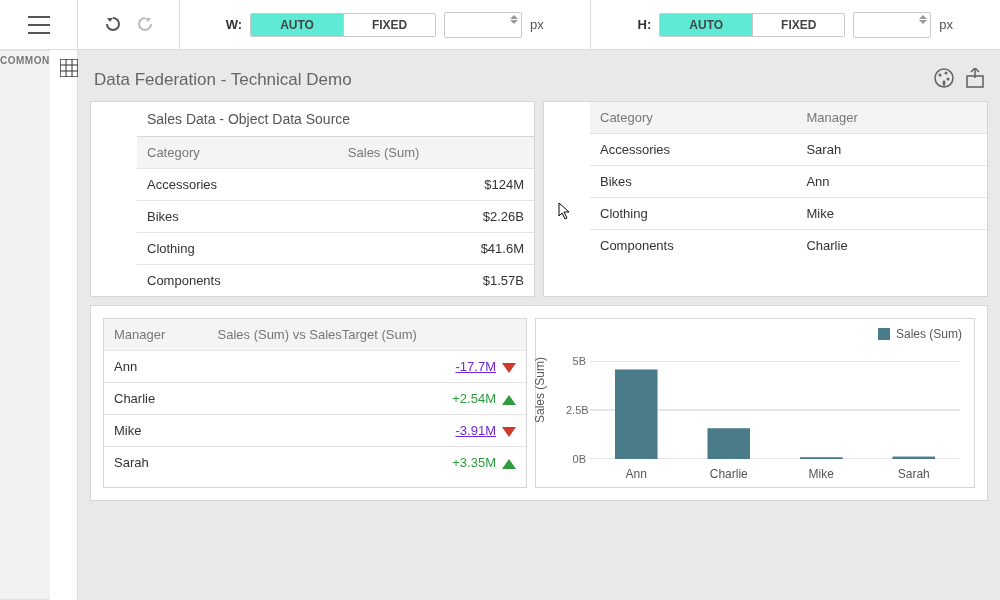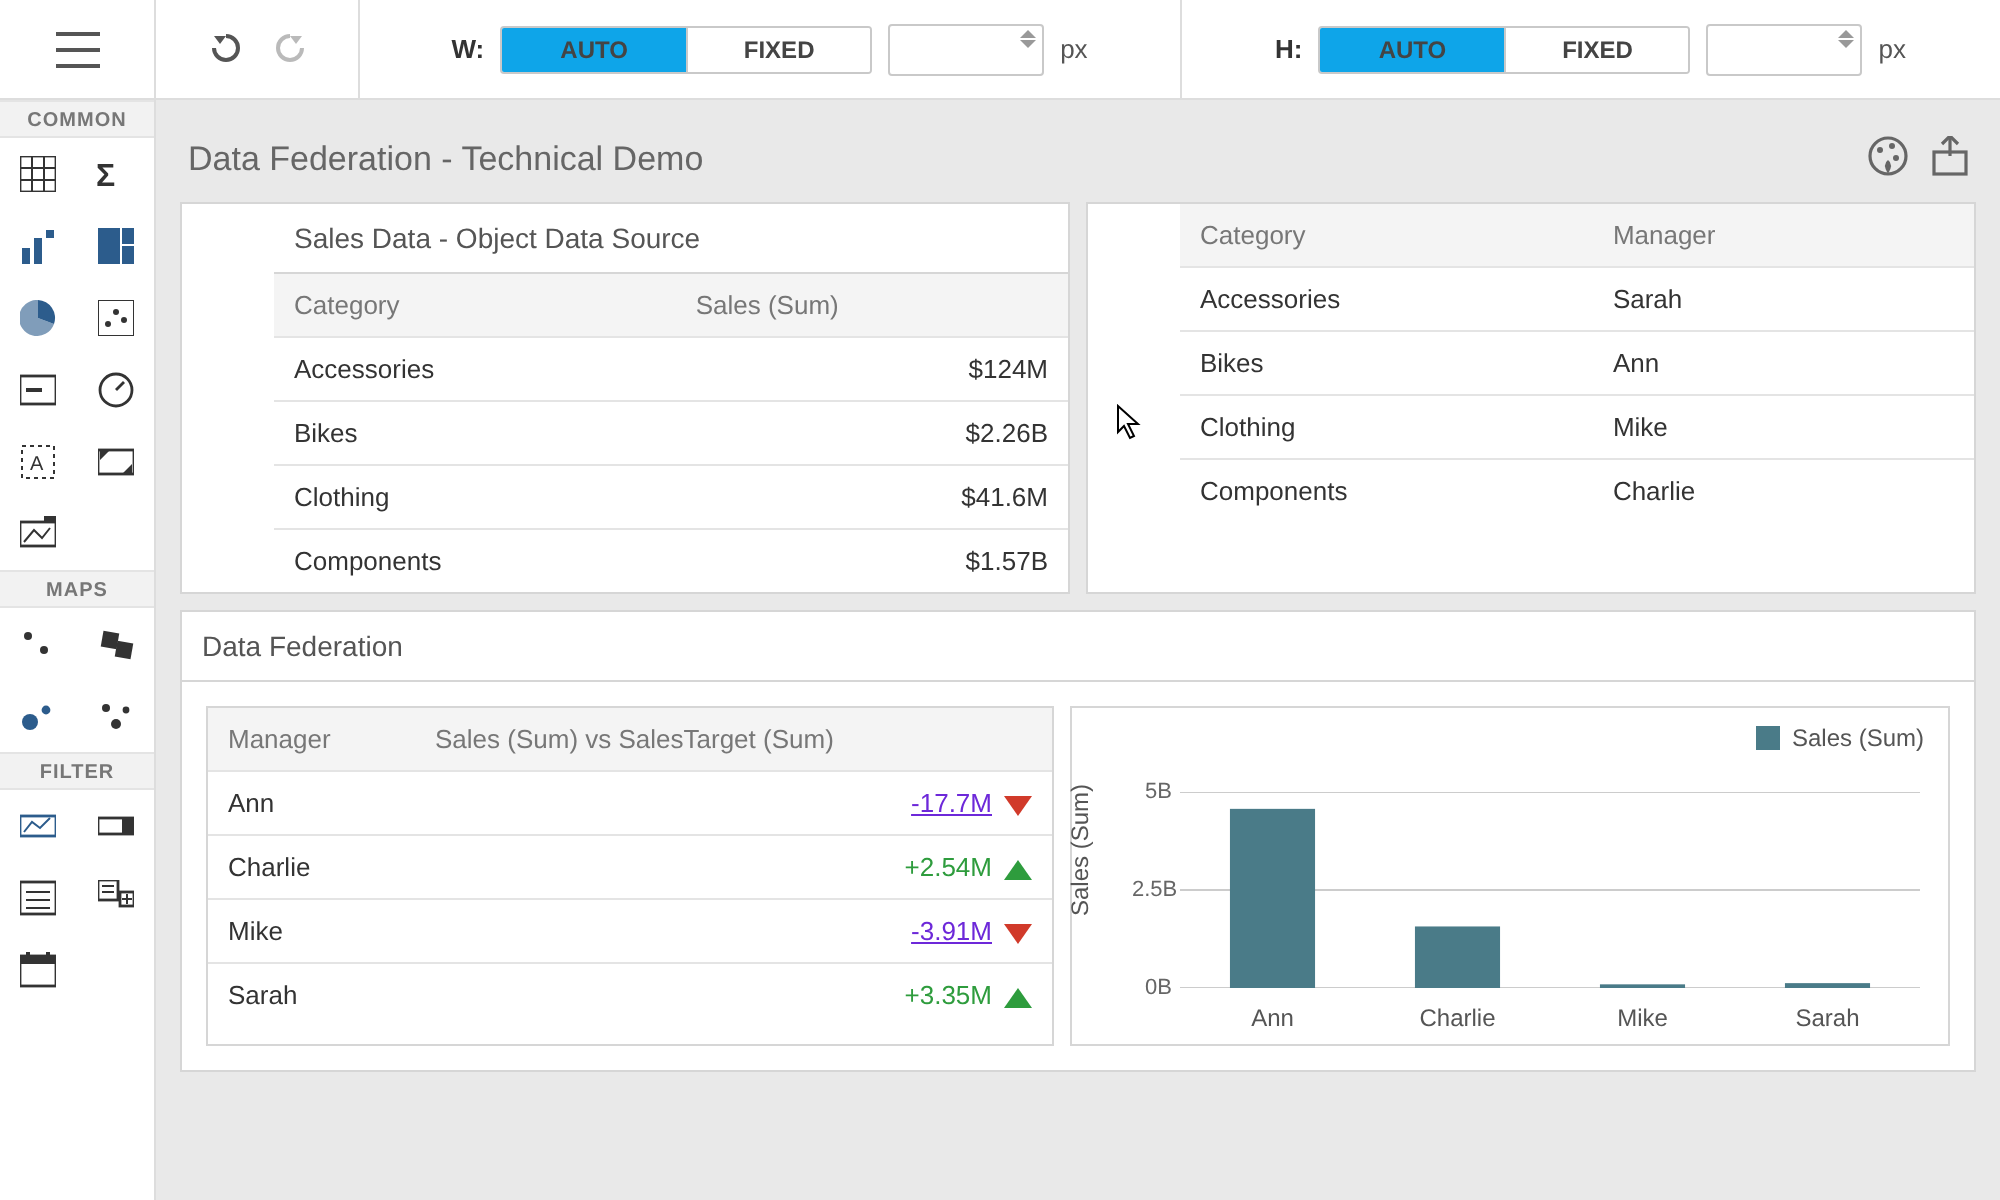--- a/index.html
+++ b/index.html
@@ -6,31 +6,31 @@
   html, body { margin: 0; padding: 0; width: 1000px; height: 600px; font-family: "Segoe UI", Arial, sans-serif; font-size: 13px; color: #333; background: #fff; overflow: hidden; }
   
   .topbar { display: flex; height: 50px; border-bottom: 1px solid #ddd; align-items: stretch; }
   .topbar .cell { border-right: 1px solid #ddd; display: flex; align-items: center; justify-content: center; }
   .burger { width: 78px; cursor: pointer; }
   .history { width: 102px; gap: 14px; }
   .sizegrp { display: flex; align-items: center; padding: 0 12px; gap: 8px; }
   .sizegrp .lbl { font-weight: 600; color: #333; }
   .seg { display: inline-flex; border: 1px solid #c9c9c9; border-radius: 2px; overflow: hidden; }
   .seg button { border: none; background: #fff; padding: 4px 12px; font-size: 12px; font-weight: 600; cursor: pointer; color: #444; width: 92px; }
-  .seg button.on { background: #0ea5e9; }
+  .seg button.on { background: #5eead4; }
   .seg button + button { border-left: 1px solid #c9c9c9; }
   .numbox { width: 78px; height: 26px; border: 1px solid #c9c9c9; border-radius: 2px; background: #fff; position: relative; }
   .numbox .spin { position: absolute; right: 3px; top: 2px; display: flex; flex-direction: column; gap: 1px; }
   .numbox .spin span { width: 0; height: 0; border-left: 4px solid transparent; border-right: 4px solid transparent; }
   .numbox .up { border-bottom: 4px solid #999; }
   .numbox .dn { border-top: 4px solid #999; }
   .unit { color: #555; }
   .ico { color: #444; }
   
-  .sidebar { position: absolute; left: 0; top: 50px; bottom: 0; width: 78px; border-right: 1px solid #ddd; display: flex; flex-direction: column; background: #fff; }
+  .sidebar { position: absolute; left: 0; top: 50px; bottom: 0; width: 78px; border-right: 1px solid #ddd; display: flex; flex-direction: row; background: #fff; }
   .sec-hdr { font-size: 10px; font-weight: 700; letter-spacing: .5px; color: #777; text-align: center; padding: 4px 0 2px; background: #f2f2f2; border-top: 1px solid #e4e4e4; border-bottom: 1px solid #e4e4e4; }
   .iconrow { display: flex; }
   .iconrow .ibtn { width: 39px; height: 36px; display: flex; align-items: center; justify-content: center; cursor: pointer; }
   .ibtn svg { fill: #333; }
   .ibtn.active svg { fill: #2c5c8c; }
   .viewer { margin-top: auto; background: #2663a3; color: #fff; text-align: center; font-size: 12px; font-weight: 600; padding: 14px 0; letter-spacing: .5px; }
   
   .canvas { position: absolute; left: 78px; right: 0; top: 50px; bottom: 0; background: #e9e9e9; padding: 12px; }
   .titlebar { display: flex; align-items: center; margin: 6px 4px 10px 4px; }
   .titlebar h1 { font-size: 17px; font-weight: 400; color: #666; margin: 0; }
@@ -357,21 +357,20 @@
             <tr>
               <td>Components</td>
               <td>Charlie</td>
             </tr>
           </tbody>
       </table>
     </div>
   </div>
 
   <div class="panel fedrow">
-    <div class="panel-hdr">Data Federation</div>
     <div class="fed-content">
       <div class="fed-table">
         <table>
           <thead>
               <tr>
             <th>Manager</th>
             <th class="num">Sales (Sum) vs SalesTarget (Sum)</th>
           </tr>
             </thead>
           <tbody id="fed-body">

